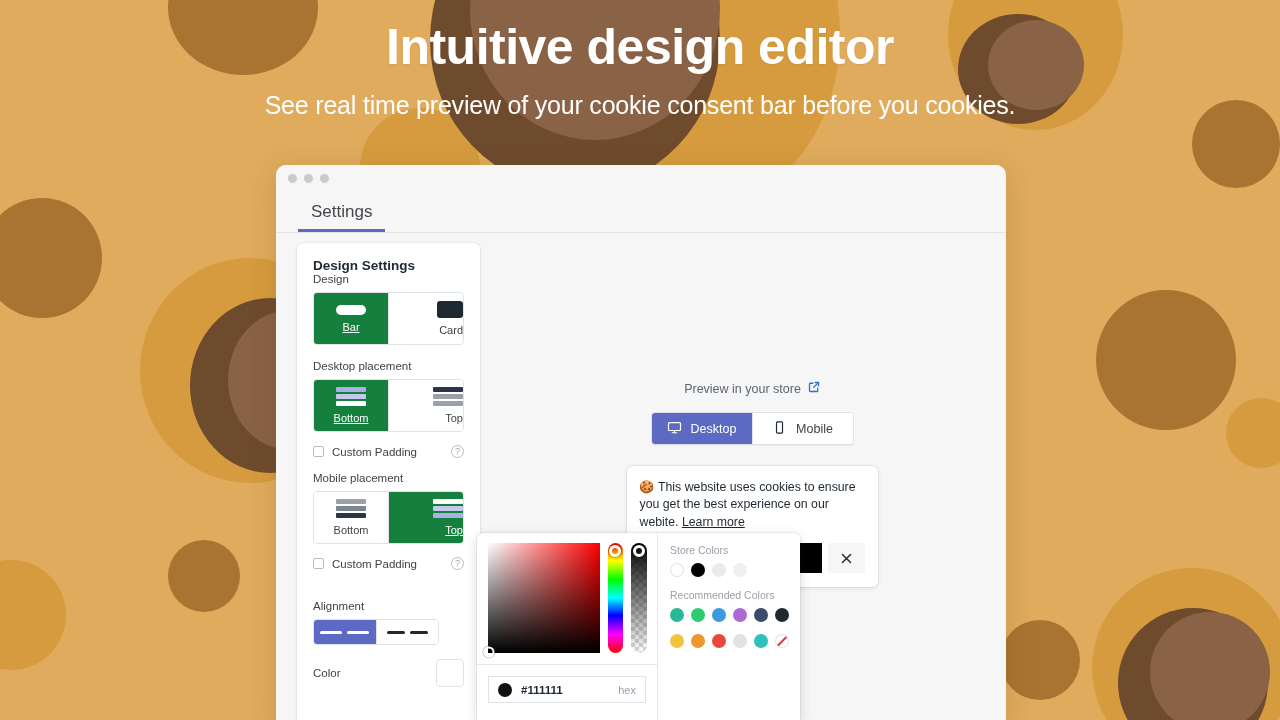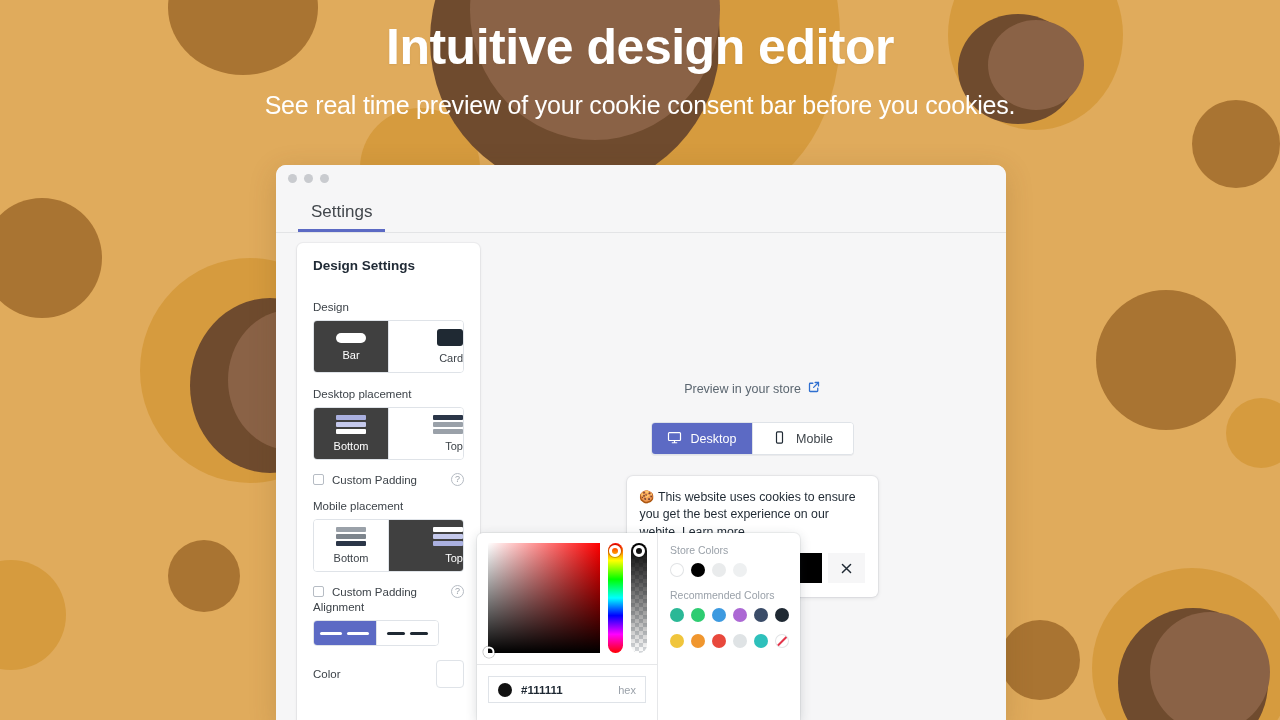--- a/index.html
+++ b/index.html
@@ -84,21 +84,21 @@
     left: 21px; top: 10px;
     width: 183px;
     min-height: 482px;
     background: #ffffff;
     border-radius: 6px 6px 0 0;
     box-shadow: 0 0 0 1px rgba(63,63,68,0.04), 0 1px 3px rgba(63,63,68,0.12);
     padding: 15px 16px 0 16px;
   }
   .card-title {
     font-size: 13.5px; font-weight: bold; color: #212b36;
-    margin-bottom: 28px;
+    margin-bottom: 0;
   }
   .field-label {
     font-size: 11.5px; color: #3d4349;
     margin-bottom: 7px;
   }
   .seg {
     display: flex;
     width: 151px;
     border: 1px solid #dfe3e8;
     border-radius: 4px;
@@ -110,21 +110,21 @@
     height: 51px;
     display: flex; flex-direction: column;
     align-items: center; justify-content: center;
     gap: 6px;
     font-size: 11px;
     color: #3d4349;
     background: #ffffff;
     border-right: 1px solid #dfe3e8;
   }
   .seg-opt:last-child { border-right: none; align-items: flex-end; }
-  .seg-opt.active { background: #404040; color: #ffffff; }
+  .seg-opt.active { background: #15803d; color: #ffffff; text-decoration: underline; }
 
   
   .g-bar { width: 30px; height: 10px; border-radius: 5px; background: #ffffff; }
   .g-card { width: 26px; height: 17px; border-radius: 3px; background: #1f2933; }
   .stack { width: 30px; display: flex; flex-direction: column; gap: 2px; }
   .stack i { display: block; height: 5px; border-radius: 1px; }
 
   .checkrow {
     display: flex; align-items: center;
     width: 151px;
@@ -175,21 +175,21 @@
     position: absolute; left: 222px; top: 0; right: 0; bottom: 0;
   }
   .preview-link {
     display: flex; align-items: center; justify-content: center; gap: 7px;
     margin-top: 148px;
     font-size: 12.5px; color: #5b6670;
   }
   .ext-icon { display: block; }
 
   .device-seg {
-    margin: 26px auto 0 auto;
+    margin: 16px auto 0 auto;
     width: 203px; height: 33px;
     display: flex;
     border: 1px solid #dfe3e8; border-radius: 4px; overflow: hidden;
     background: #fff;
     box-shadow: 0 1px 0 rgba(22,29,37,0.05);
   }
   .device-opt {
     flex: 1;
     display: flex; align-items: center; justify-content: center; gap: 9px;
     font-size: 12.5px; color: #3d4349;
@@ -433,21 +433,21 @@
             <span>Top</span>
           </div>
         </div>
 
         <div class="checkrow">
           <span class="checkbox"></span>
           <span class="lbl">Custom Padding</span>
           <span class="help">?</span>
         </div>
 
-        <div class="field-label" style="margin-top:3px;">Alignment</div>
+        <div class="field-label" style="margin-top:30px;">Alignment</div>
         <div class="align-seg">
           <div class="align-opt active">
             <i></i>
             <i></i>
           </div>
           <div class="align-opt">
             <i style="width:18px;"></i>
             <i style="width:18px;"></i>
           </div>
         </div>

